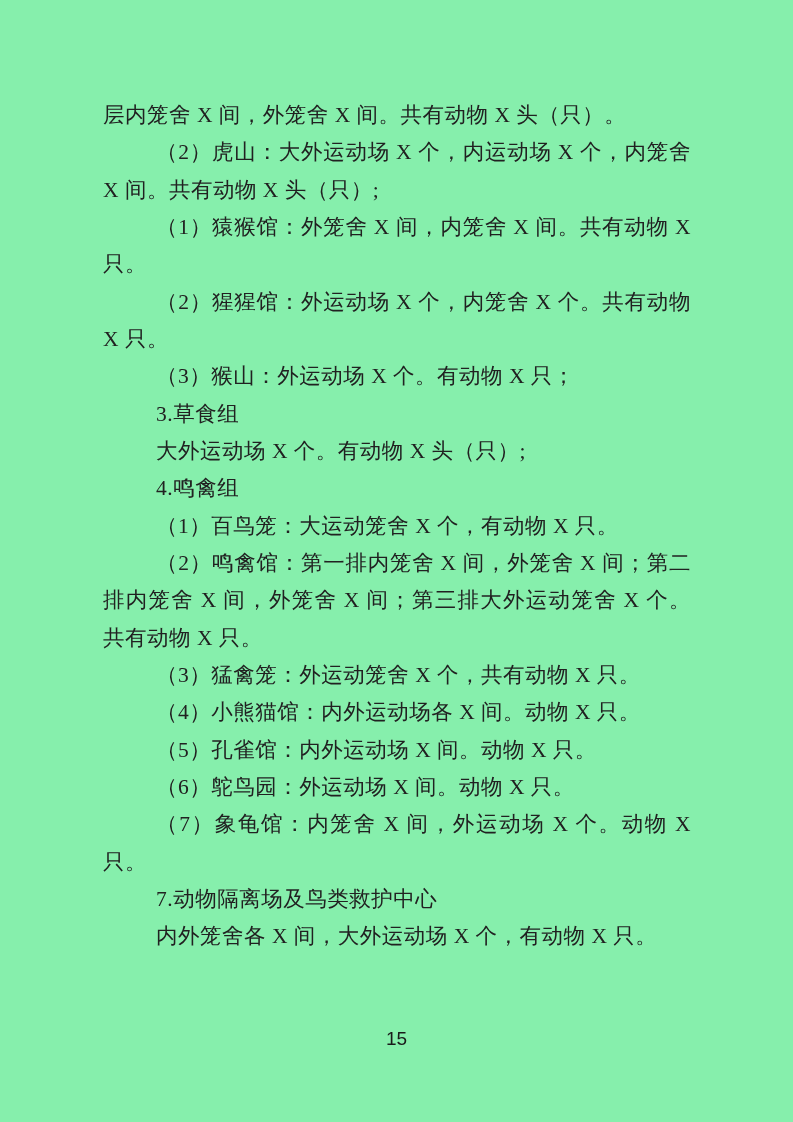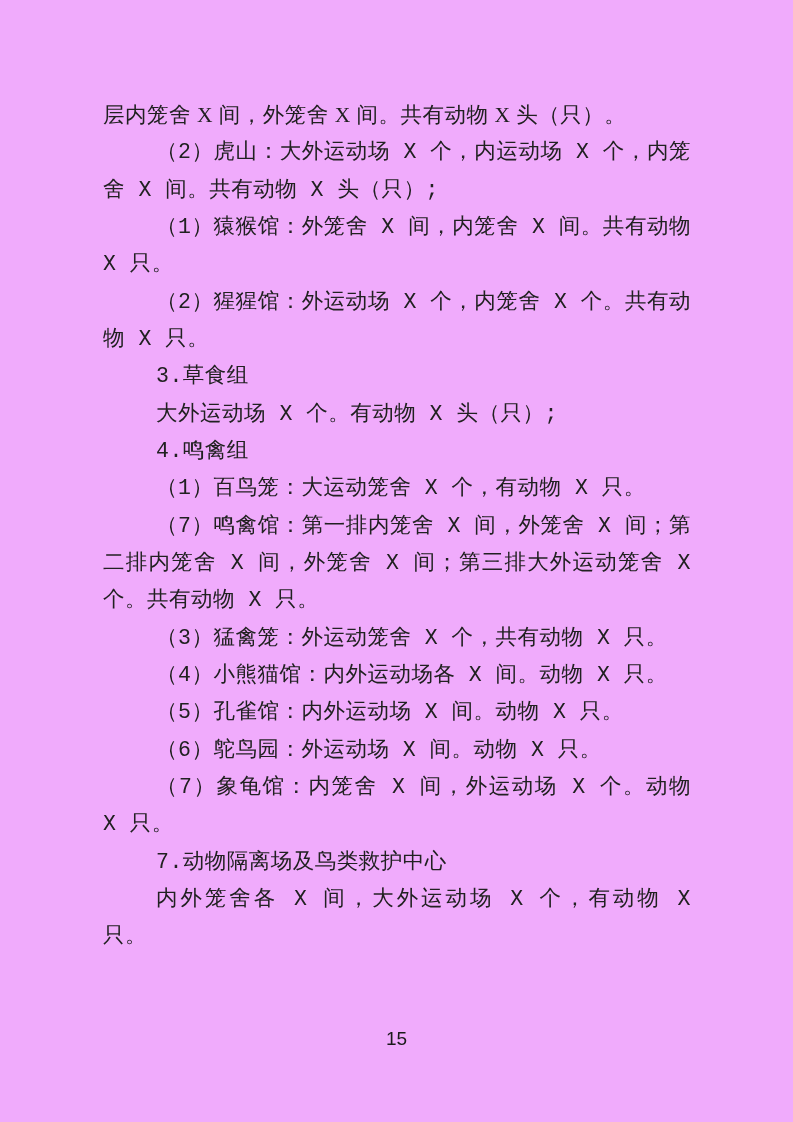--- a/index.html
+++ b/index.html
@@ -13,41 +13,40 @@
     position: relative;
     overflow: hidden;
     font-family: "Liberation Serif", "DejaVu Serif", serif;
   }
   .sheet {
     position: absolute;
     left: 0;
     top: 0;
     width: 793px;
     height: 1122px;
-    background: #f0abfc;
+    background: #86efac;
   }
   .body-text {
     position: absolute;
     left: 103px;
     top: 97px;
     width: 588px;
     color: #212121;
     font-size: 21.5px;
     line-height: 37.33px;
     letter-spacing: 0.5px;
     text-align: justify;
     text-justify: inter-ideograph;
   }
   .para {
     margin: 0;
     padding: 0;
   }
   .para.ind {
     text-indent: 53px;
-    font-family: Liberation Mono, monospace;
   }
   .page-number {
     position: absolute;
     left: 0;
     top: 1026px;
     width: 793px;
     text-align: center;
     color: #1a1a1a;
     font-size: 19px;
     line-height: 26px;
@@ -56,25 +55,26 @@
 </style>
 </head>
 <body>
 
 <div class="sheet">
   <div class="body-text">
     <p class="para">层内笼舍 X 间，外笼舍 X 间。共有动物 X 头（只）。</p>
     <p class="para ind">（2）虎山：大外运动场 X 个，内运动场 X 个，内笼舍 X 间。共有动物 X 头（只）;</p>
     <p class="para ind">（1）猿猴馆：外笼舍 X 间，内笼舍 X 间。共有动物 X 只。</p>
     <p class="para ind">（2）猩猩馆：外运动场 X 个，内笼舍 X 个。共有动物 X 只。</p>
+    <p class="para ind">（3）猴山：外运动场 X 个。有动物 X 只；</p>
     <p class="para ind">3.草食组</p>
     <p class="para ind">大外运动场 X 个。有动物 X 头（只）;</p>
     <p class="para ind">4.鸣禽组</p>
     <p class="para ind">（1）百鸟笼：大运动笼舍 X 个，有动物 X 只。</p>
-    <p class="para ind">（7）鸣禽馆：第一排内笼舍 X 间，外笼舍 X 间；第二排内笼舍 X 间，外笼舍 X 间；第三排大外运动笼舍 X 个。共有动物 X 只。</p>
+    <p class="para ind">（2）鸣禽馆：第一排内笼舍 X 间，外笼舍 X 间；第二排内笼舍 X 间，外笼舍 X 间；第三排大外运动笼舍 X 个。共有动物 X 只。</p>
     <p class="para ind">（3）猛禽笼：外运动笼舍 X 个，共有动物 X 只。</p>
     <p class="para ind">（4）小熊猫馆：内外运动场各 X 间。动物 X 只。</p>
     <p class="para ind">（5）孔雀馆：内外运动场 X 间。动物 X 只。</p>
     <p class="para ind">（6）鸵鸟园：外运动场 X 间。动物 X 只。</p>
     <p class="para ind">（7）象龟馆：内笼舍 X 间，外运动场 X 个。动物 X 只。</p>
     <p class="para ind">7.动物隔离场及鸟类救护中心</p>
     <p class="para ind">内外笼舍各 X 间，大外运动场 X 个，有动物 X 只。</p>
   </div>
   <div class="page-number">15</div>
 </div>

